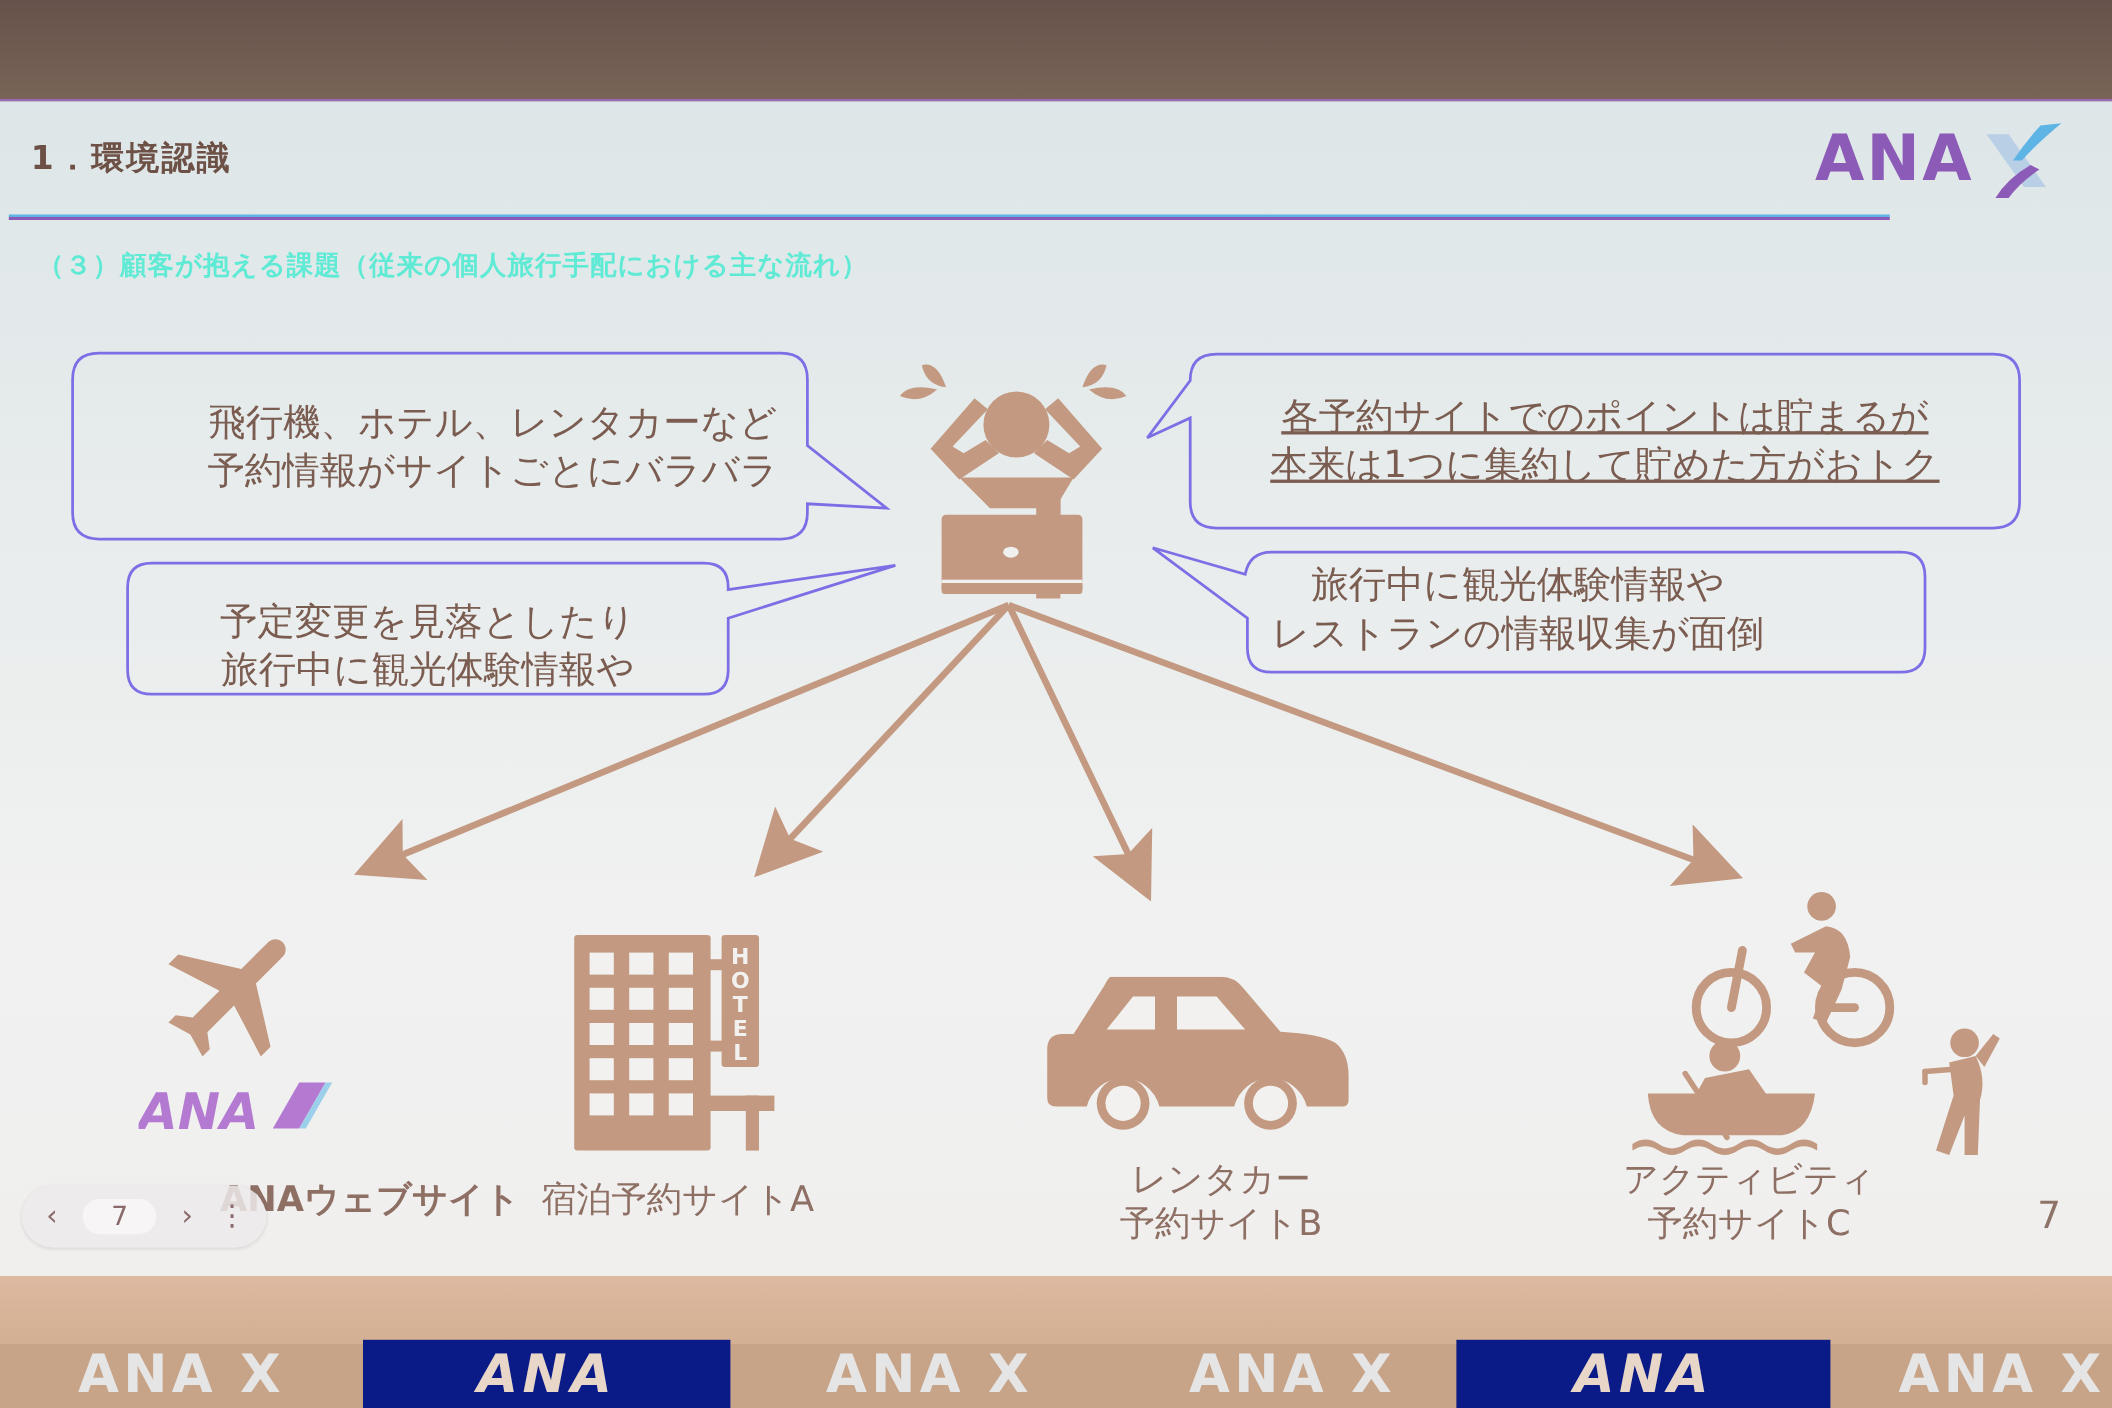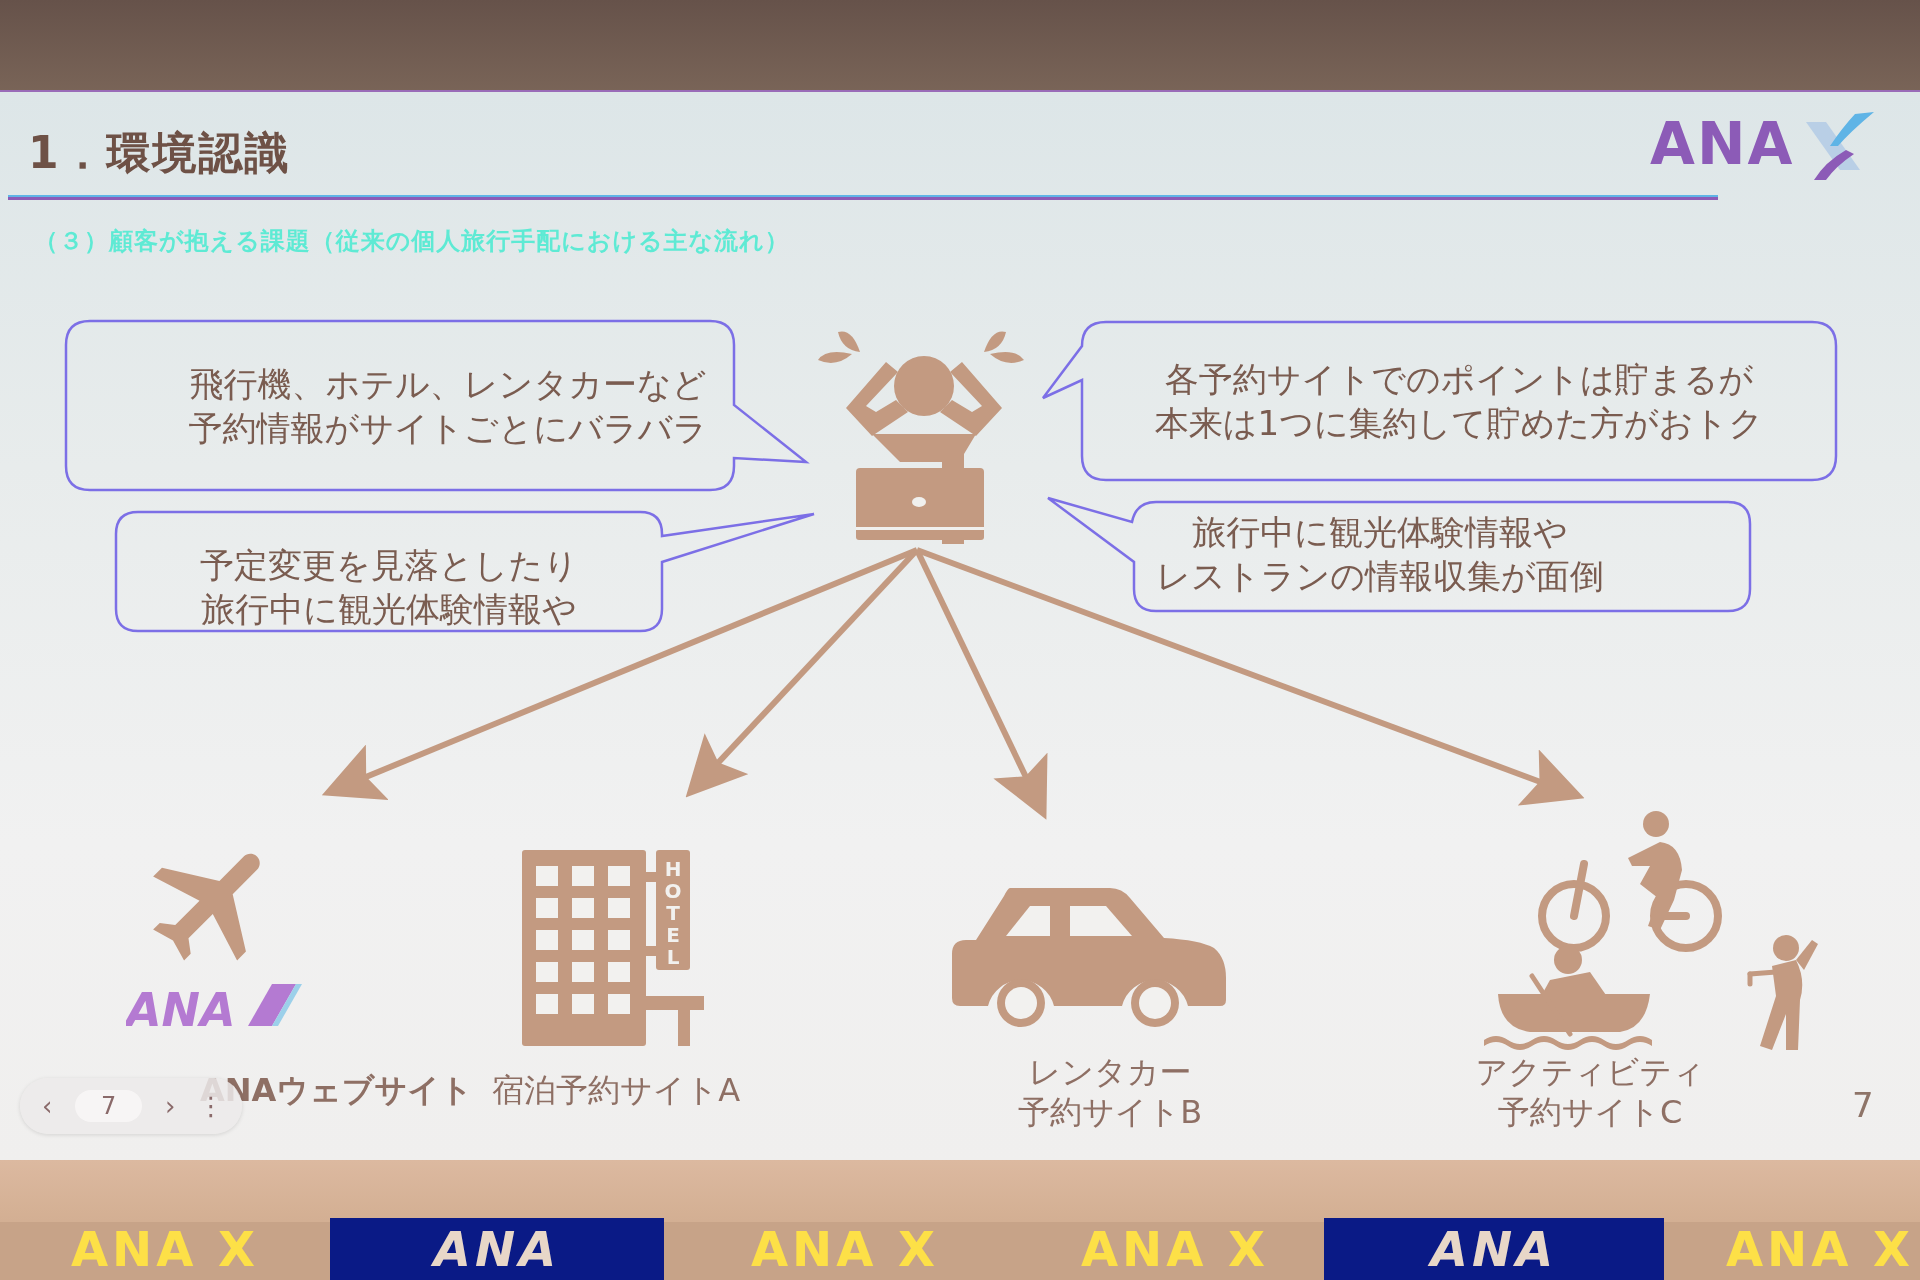--- a/index.html
+++ b/index.html
@@ -20,27 +20,27 @@
   .stage {
     position:absolute; left:0; top:1160px; width:1920px; height:120px;
     background:linear-gradient(180deg,#dcb9a0 0%,#d4b094 45%,#c9a68c 100%);
   }
   .stage-band {
     position:absolute; left:0; top:1222px; width:1920px; height:58px;
     background:#c7a388;
   }
   .banner-logo {
     position:absolute; top:1218px; height:62px; display:flex; align-items:center; justify-content:center;
-    font-weight:bold; font-size:48px; letter-spacing:4px; color:#fde047;
+    font-weight:bold; font-size:48px; letter-spacing:4px; color:#e5e5e5;
     font-family:"DejaVu Sans", sans-serif;
   }
   .banner-logo.blue-box { background:#0a1a86; color:#e8d7c8; font-style:italic; }
 
   .title {
-    position:absolute; left:28px; top:124px; font-size:44px; font-weight:bold; color:#6e5146;
+    position:absolute; left:28px; top:124px; font-size:30px; font-weight:bold; color:#6e5146;
     letter-spacing:2px;
   }
   .title-rule {
     position:absolute; left:8px; top:195px; width:1710px; height:5px;
     background:linear-gradient(180deg,#5fb4e6 0%,#5fb4e6 50%,#8c5bb7 50%,#8c5bb7 100%);
   }
   .logo {
     position:absolute; left:1650px; top:100px; width:240px; height:80px;
   }
   .subtitle {
@@ -114,21 +114,21 @@
 </svg>
 
 <div class="bubble" style="left:66px;top:321px;width:668px;height:169px;padding-left:48px;">
   <span>飛行機、ホテル、レンタカーなど</span>
   <span>予約情報がサイトごとにバラバラ</span>
 </div>
 <div class="bubble" style="left:116px;top:512px;width:546px;height:150px;">
   <span>予定変更を見落としたり</span>
   <span>旅行中に観光体験情報や</span>
 </div>
-<div class="bubble" style="left:1082px;top:322px;width:754px;height:158px;">
+<div class="bubble" style="left:1082px;top:322px;width:754px;height:158px;text-decoration:underline;">
   <span>各予約サイトでのポイントは貯まるが</span>
   <span>本来は1つに集約して貯めた方がおトク</span>
 </div>
 <div class="bubble" style="left:1072px;top:502px;width:616px;height:109px;font-family:Liberation Mono, monospace;">
   <span>旅行中に観光体験情報や</span>
   <span>レストランの情報収集が面倒</span>
 </div>
 
 <svg style="position:absolute;left:816px;top:322px;z-index:2" width="210" height="222" viewBox="0 0 210 222">
   <g fill="#c39a81">

